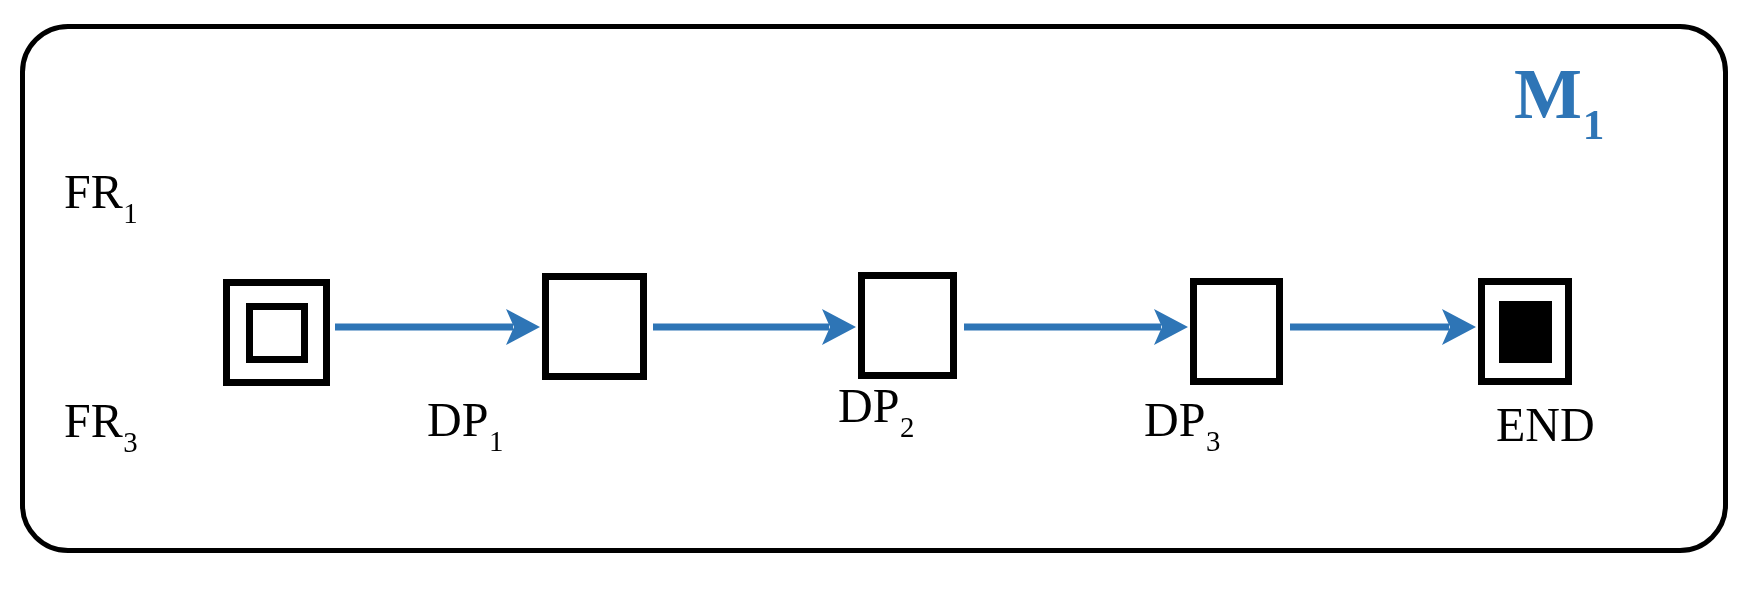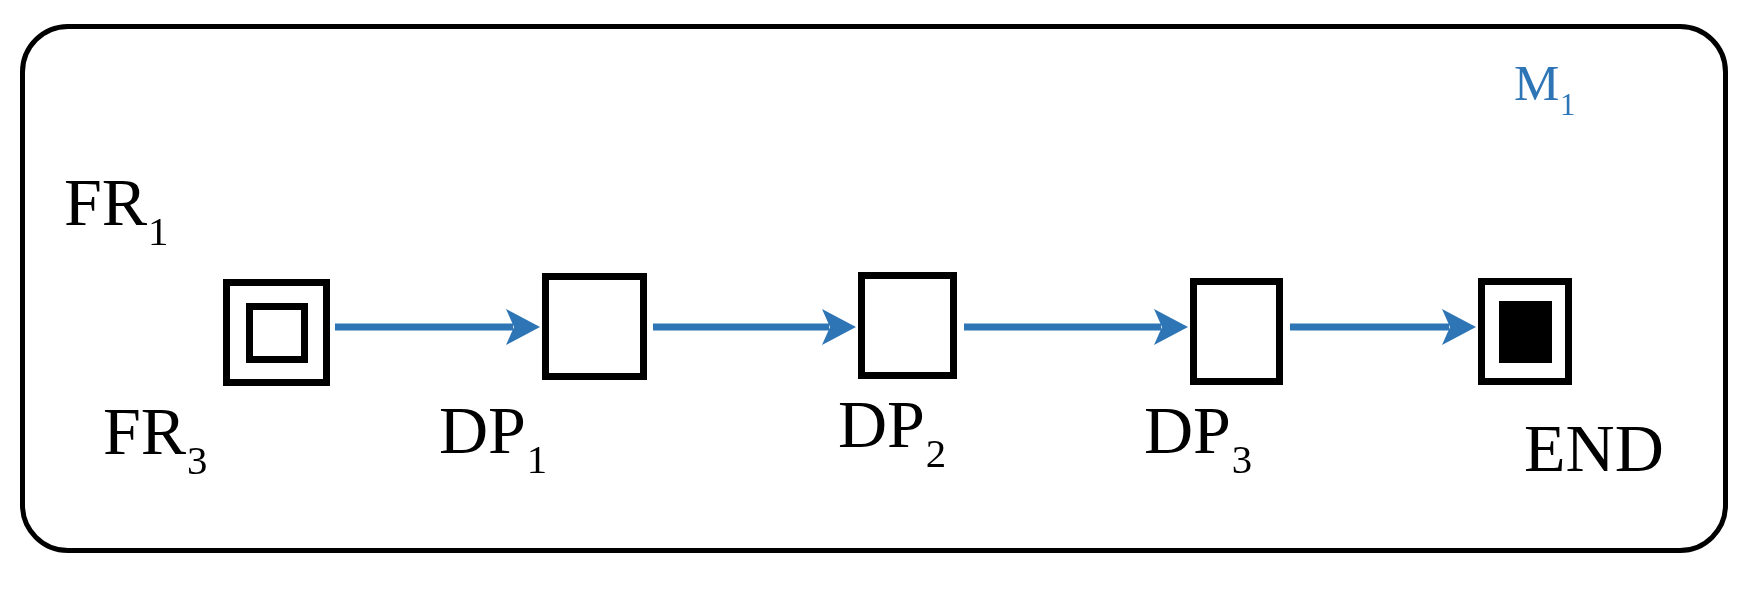--- a/index.html
+++ b/index.html
@@ -29,29 +29,29 @@
     height: 529px;
     border: 5px solid var(--line);
     border-radius: 48px;
     box-sizing: border-box;
     background: var(--bg);
   }
   .module-label {
     position: absolute;
     left: 1514px;
     top: 58px;
-    font-size: 51px;
-    font-weight: normal;
+    font-size: 72px;
+    font-weight: bold;
     color: var(--accent);
     line-height: 1;
     white-space: nowrap;
   }
   .row-label, .node-label {
     position: absolute;
-    font-size: 68px;
+    font-size: 48px;
     color: var(--text);
     line-height: 1;
     white-space: nowrap;
   }
   sub {
     font-size: 0.60em;
     line-height: 0;
     position: relative;
     top: 0.14em;
     left: 0.02em;
@@ -88,25 +88,25 @@
     height: 44px;
     color: var(--accent);
     display: block;
   }
   .arrow-1 { left: 333px; }
   .arrow-2 { left: 651px; }
   .arrow-3 { left: 962px; }
   .arrow-4 { left: 1288px; }
   .label-fr1 { left: 64px;  top: 168px; }
   .label-fr2 { left: 64px;  top: 286px; }
-  .label-fr3 { left: 64px;  top: 397px; margin-left: 39px; }
-  .label-dp1 { left: 427px;  top: 396px; margin-left: 12px; }
-  .label-dp2 { left: 838px;  top: 390px; }
+  .label-fr3 { left: 64px;  top: 397px; }
+  .label-dp1 { left: 427px;  top: 396px; }
+  .label-dp2 { left: 838px;  top: 382px; }
   .label-dp3 { left: 1144px; top: 396px; }
-  .label-end { left: 1496px; top: 414px; margin-left: 28px; }
+  .label-end { left: 1496px; top: 401px; }
 </style>
 </head>
 <body>
 
 <div class="stage">
   <div class="frame"></div>
 
   <div class="module-label"><span>M</span><sub>1</sub></div>
 
   <div class="row-label label-fr1"><span>FR</span><sub>1</sub></div>

